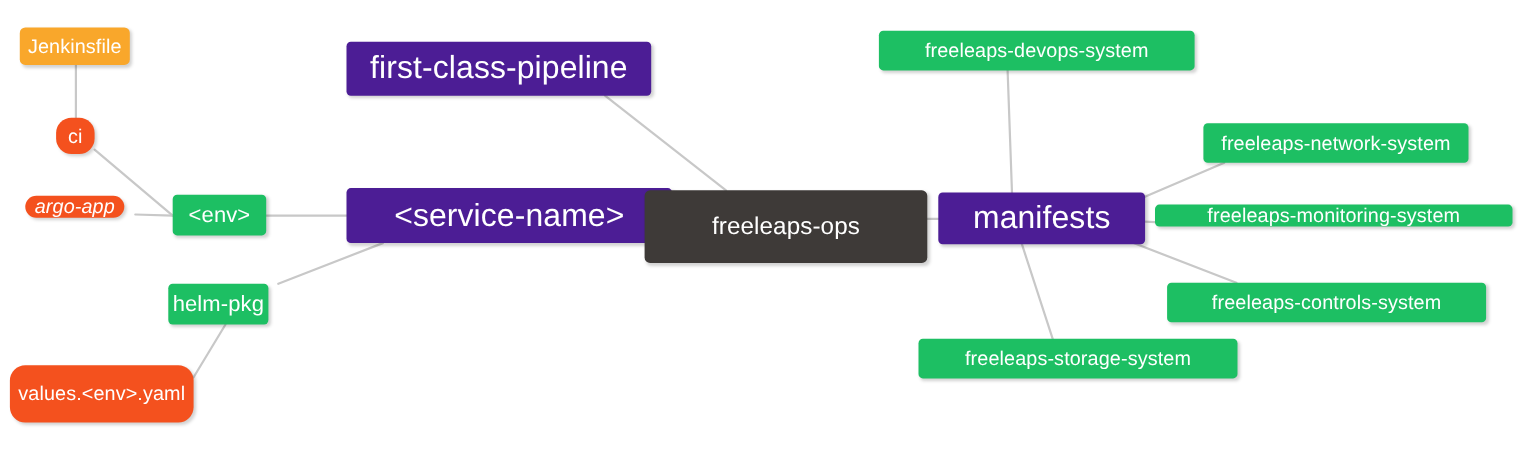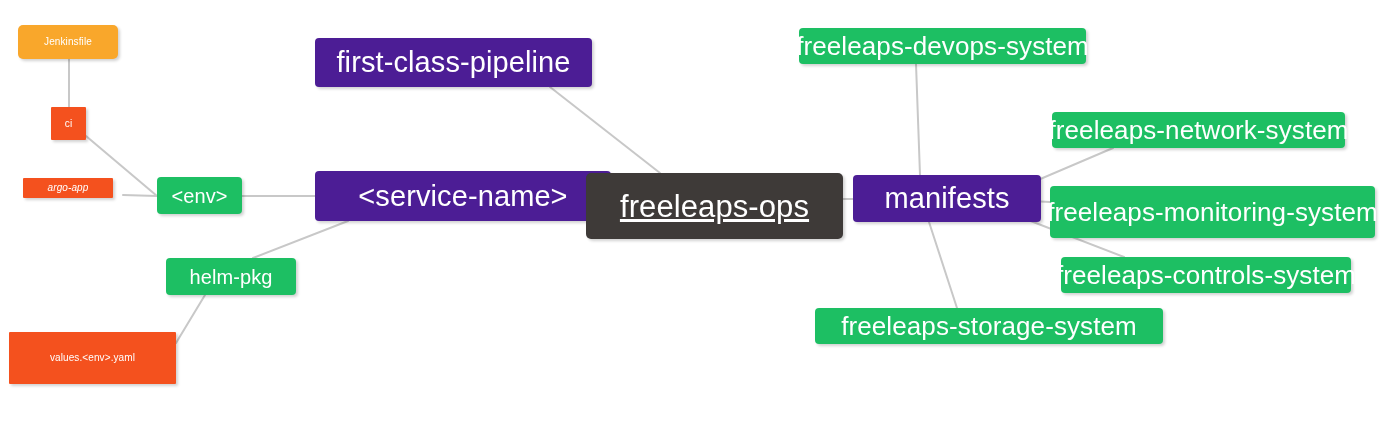--- a/index.html
+++ b/index.html
@@ -37,43 +37,42 @@
     color: #ffffff;
     border-radius: 4px;
     white-space: nowrap;
     box-shadow: 2px 2px 3px rgba(0,0,0,0.18);
     letter-spacing: 0.1px;
     line-height: 1;
     z-index: 5;
   }
   .node.root {
     background: #3e3a38;
-    font-size: 31px;
+    font-size: 22px;
     border-radius: 5px;
-    text-decoration: underline;
   }
   .node.blue {
     background: #4c1d95;
   }
   .node.green {
     background: #1dbf63;
   }
   .node.orange {
     background: #f9a72b;
     border-radius: 5px;
   }
   .node.red {
     background: #f4511e;
-    border-radius: 1px;
+    border-radius: 14px;
   }
   .size-xl { font-size: 31px; }
   .size-lg { font-size: 29px; }
   .size-md { font-size: 20px; }
-  .size-sm { font-size: 26px; }
-  .size-xs { font-size: 10px; text-align: right; }
+  .size-sm { font-size: 18px; }
+  .size-xs { font-size: 18px; text-align: right; }
 </style>
 </head>
 <body>
 
 <div id="mindmap">
   <svg id="edge-layer" viewBox="0 0 1390 421" width="1390" height="421" xmlns="http://www.w3.org/2000/svg">
       <line x1="69" y1="59" x2="69" y2="107" stroke="#c8c8c8" stroke-width="2" stroke-linecap="round"></line>
       <line x1="86" y1="136" x2="157" y2="196" stroke="#c8c8c8" stroke-width="2" stroke-linecap="round"></line>
       <line x1="123" y1="195" x2="157" y2="196" stroke="#c8c8c8" stroke-width="2" stroke-linecap="round"></line>
       <line x1="242" y1="196" x2="315" y2="196" stroke="#c8c8c8" stroke-width="2" stroke-linecap="round"></line>
@@ -87,24 +86,24 @@
       <line x1="1010" y1="200" x2="1050" y2="202" stroke="#c8c8c8" stroke-width="2" stroke-linecap="round"></line>
       <line x1="1010" y1="213" x2="1124" y2="257" stroke="#c8c8c8" stroke-width="2" stroke-linecap="round"></line>
       <line x1="929" y1="222" x2="957" y2="308" stroke="#c8c8c8" stroke-width="2" stroke-linecap="round"></line>
     </svg>
   <div id="node-layer">
       <div class="node orange size-xs" style="left: 18px; top: 25px; width: 100px; height: 34px;">Jenkinsfile</div>
       <div class="node red size-xs" style="left: 51px; top: 107px; width: 35px; height: 33px;">ci</div>
       <div class="node red size-xs" style="left: 23px; top: 178px; width: 90px; height: 20px; font-style: italic;">argo-app</div>
       <div class="node green size-md" style="left: 157px; top: 177px; width: 85px; height: 37px;">&lt;env&gt;</div>
       <div class="node red size-xs" style="left: 9px; top: 332px; width: 167px; height: 52px;">values.&lt;env&gt;.yaml</div>
-      <div class="node green size-md" style="left: 166px; top: 258px; width: 130px; height: 37px;">helm-pkg</div>
+      <div class="node green size-md" style="left: 153px; top: 258px; width: 91px; height: 37px;">helm-pkg</div>
       <div class="node blue size-lg" style="left: 315px; top: 38px; width: 277px; height: 49px;">first-class-pipeline</div>
       <div class="node blue size-lg" style="left: 315px; top: 171px; width: 296px; height: 50px;">&lt;service-name&gt;</div>
       <div class="node root size-xl" style="left: 586px; top: 173px; width: 257px; height: 66px;">freeleaps-ops</div>
       <div class="node blue size-lg" style="left: 853px; top: 175px; width: 188px; height: 47px;">manifests</div>
       <div class="node green size-sm" style="left: 799px; top: 28px; width: 287px; height: 36px;">freeleaps-devops-system</div>
-      <div class="node green size-sm" style="left: 1052px; top: 112px; width: 293px; height: 36px;">freeleaps-network-system</div>
-      <div class="node green size-sm" style="left: 1050px; top: 186px; width: 325px; height: 52px;">freeleaps-monitoring-system</div>
+      <div class="node green size-sm" style="left: 1094px; top: 112px; width: 241px; height: 36px;">freeleaps-network-system</div>
+      <div class="node green size-sm" style="left: 1050px; top: 186px; width: 325px; height: 20px;">freeleaps-monitoring-system</div>
       <div class="node green size-sm" style="left: 1061px; top: 257px; width: 290px; height: 36px;">freeleaps-controls-system</div>
-      <div class="node green size-sm" style="left: 815px; top: 308px; width: 348px; height: 36px;">freeleaps-storage-system</div>
+      <div class="node green size-sm" style="left: 835px; top: 308px; width: 290px; height: 36px;">freeleaps-storage-system</div>
     </div>
 </div>
 
 </body></html>

